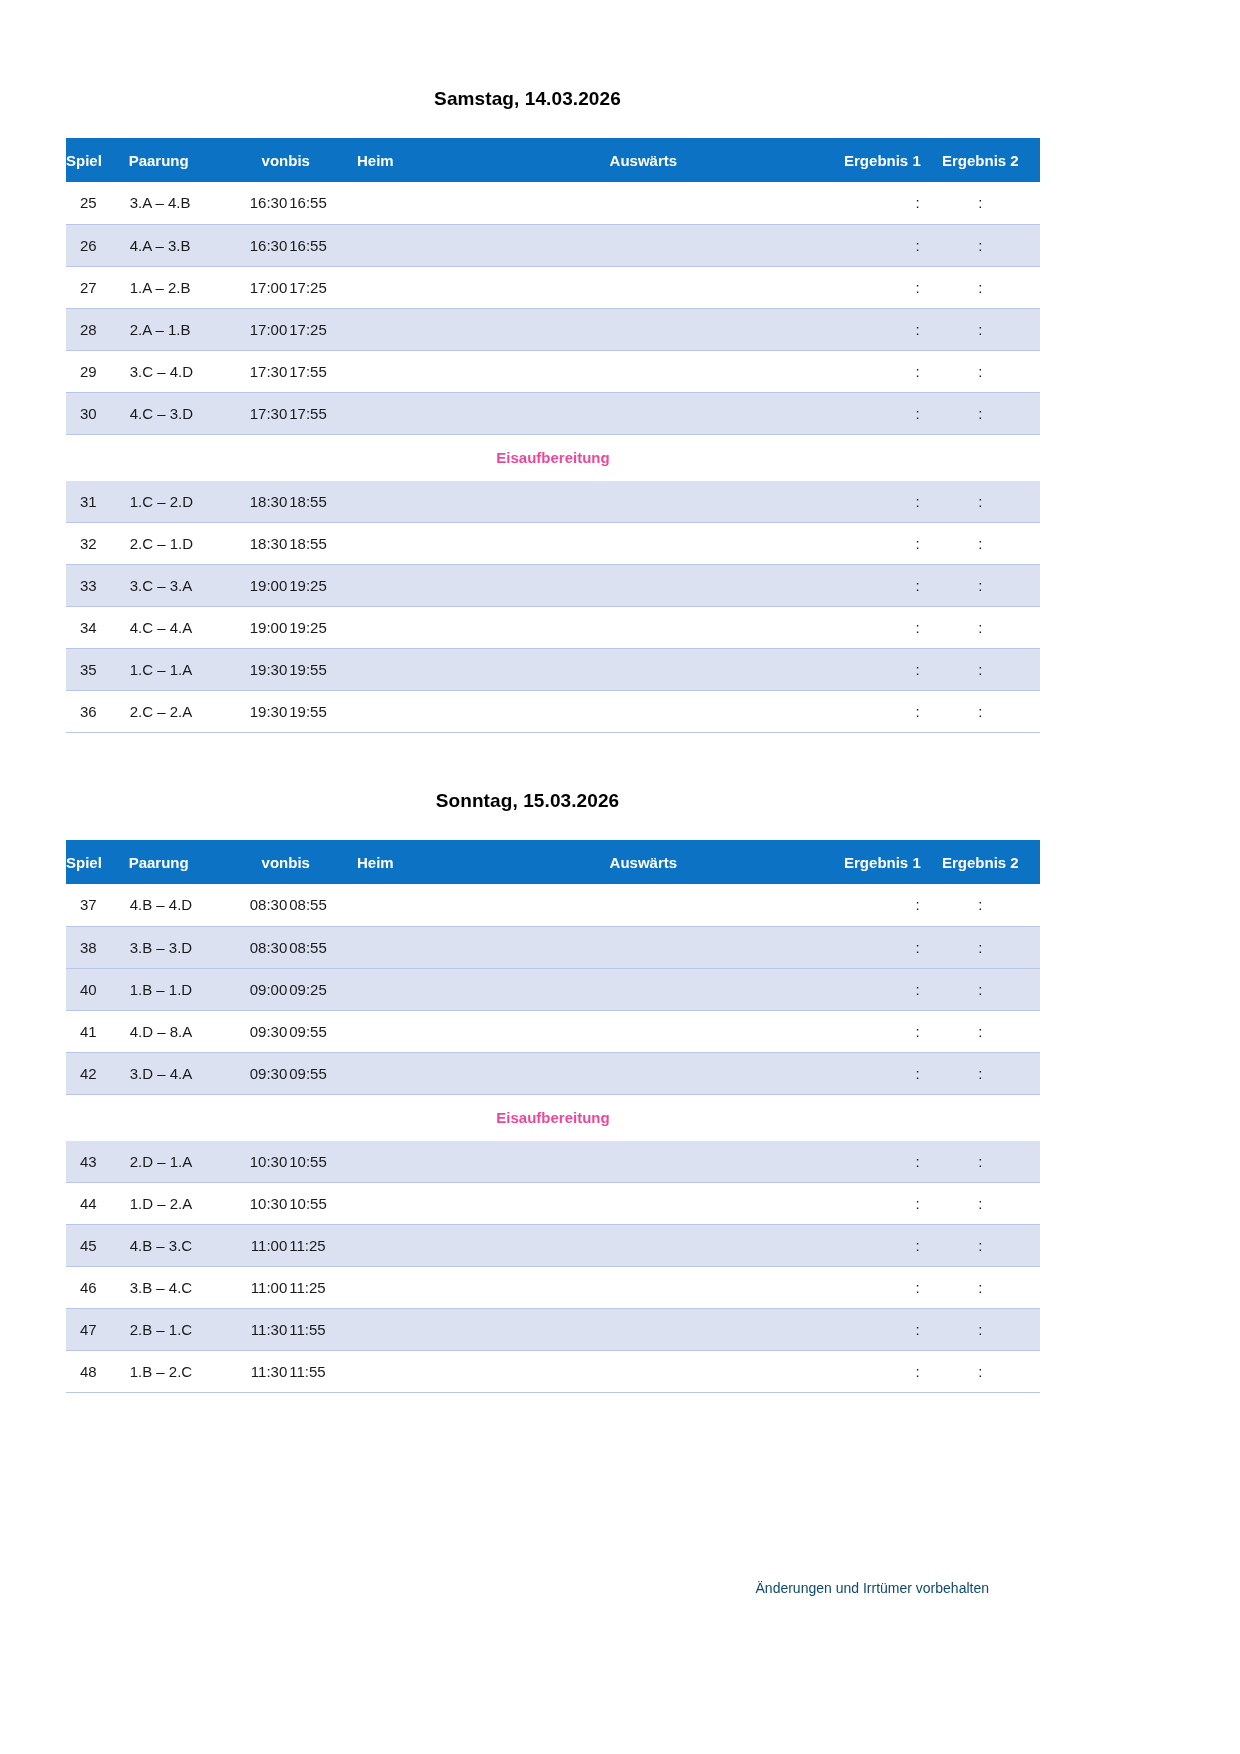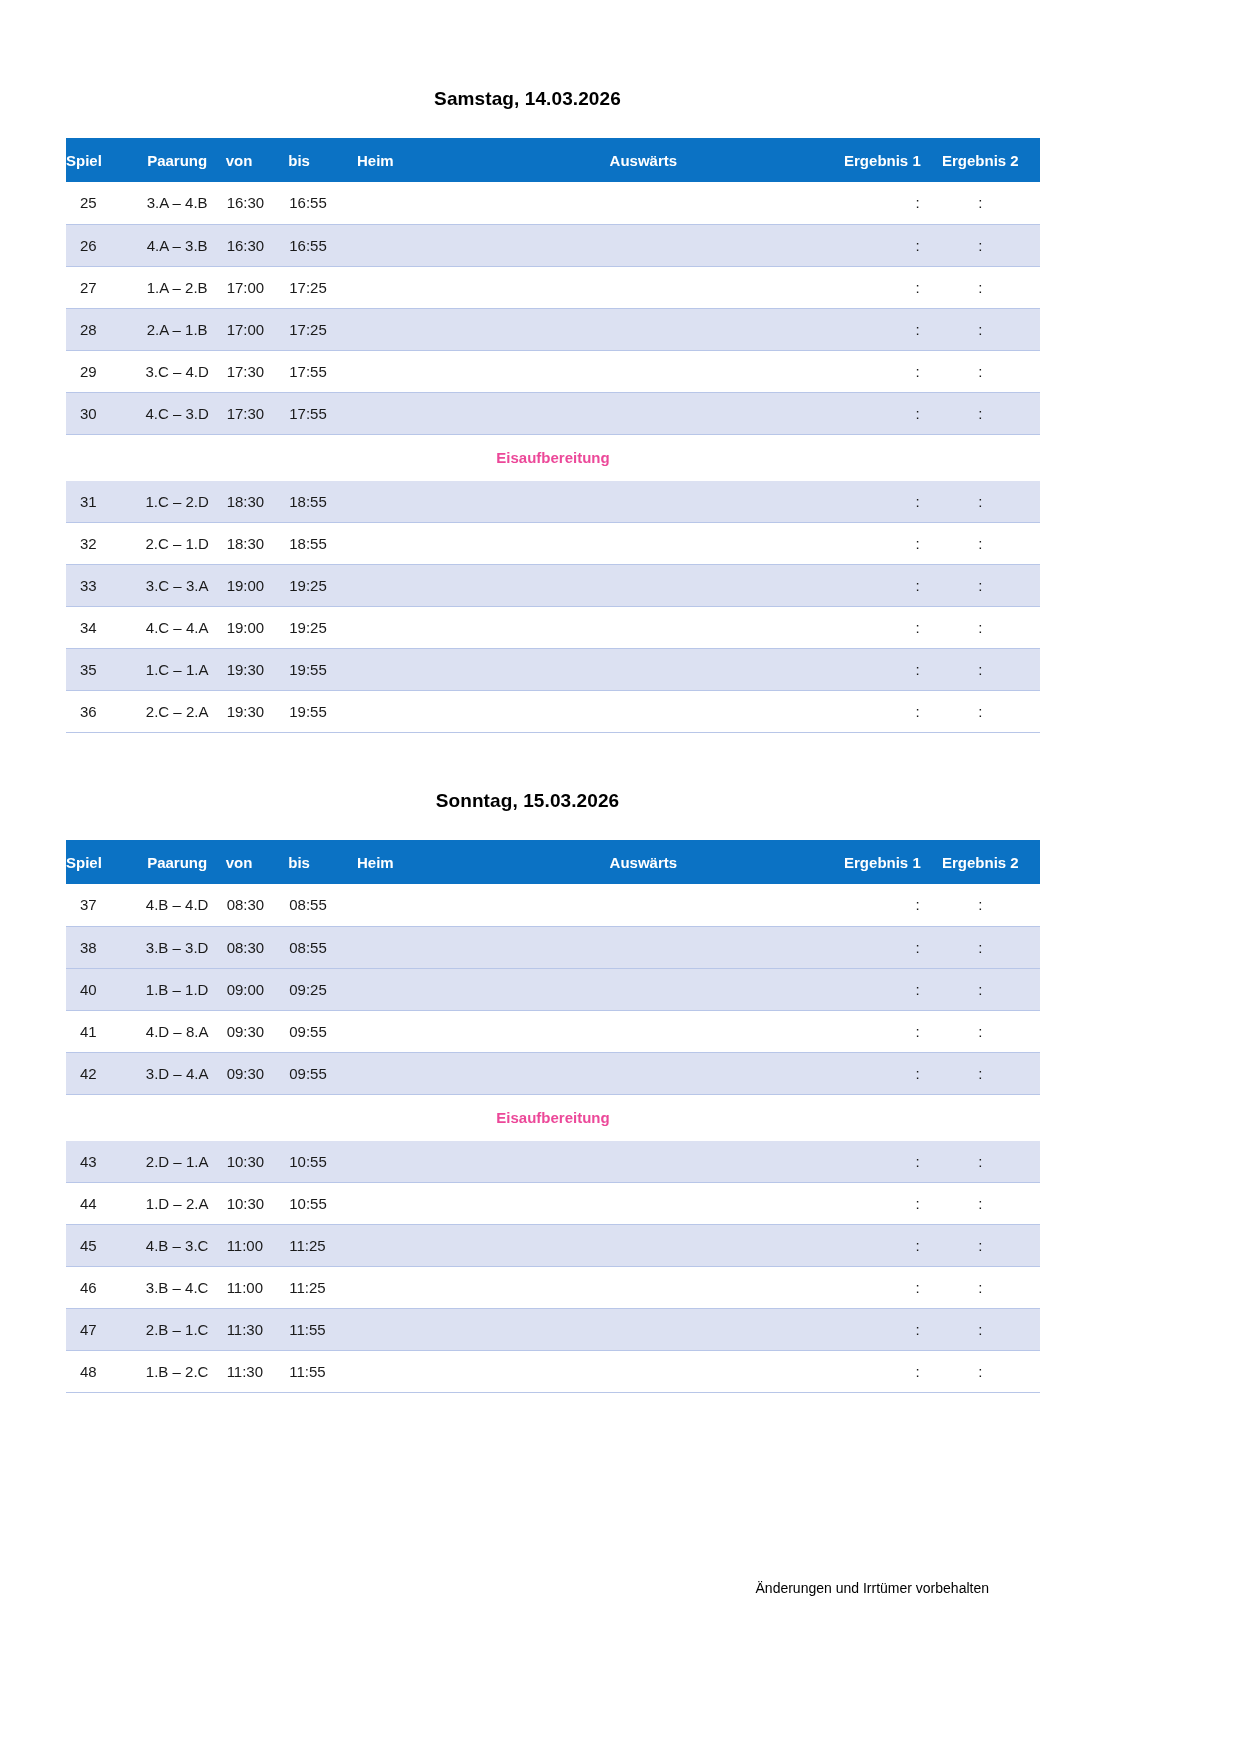--- a/index.html
+++ b/index.html
@@ -47,22 +47,22 @@
     background: #0b72c4;
     color: #ffffff;
     font-weight: bold;
     font-size: 15px;
     height: 44px;
     padding: 0 0 0 0;
     vertical-align: middle;
     white-space: nowrap;
   }
   th.c-spiel, td.c-spiel { width: 62px; text-align: left; padding-left: 14px; }
-  th.c-paarung, td.c-paarung { width: 96px; text-align: center; }
-  th.c-von, td.c-von { width: 62px; text-align: left; }
+  th.c-paarung, td.c-paarung { width: 96px; text-align: left; }
+  th.c-von, td.c-von { width: 62px; text-align: right; }
   th.c-bis, td.c-bis { width: 68px; text-align: left; }
   th.c-heim, td.c-heim { width: 250px; text-align: left; }
   th.c-ausw, td.c-ausw { width: 190px; text-align: left; }
   th.c-erg1, td.c-erg1 { width: 118px; text-align: right; }
   th.c-erg2, td.c-erg2 { width: 118px; text-align: center; }
 
   th.c-ausw { padding-left: 0; }
 
   table.sched tbody tr.game {
     height: 42px;
@@ -87,21 +87,21 @@
     font-size: 15px;
     height: 44px;
     vertical-align: middle;
     border-bottom: none;
   }
   .footer-note {
     position: absolute;
     right: 66px;
     bottom: 158px;
     font-size: 14px;
-    color: #000000;
+    color: #0c4a6e;
     text-align: right;
   }
 </style>
 </head>
 <body>
 
 <div class="page">
 
   <div class="day-title title-saturday">Samstag, 14.03.2026</div>
 

